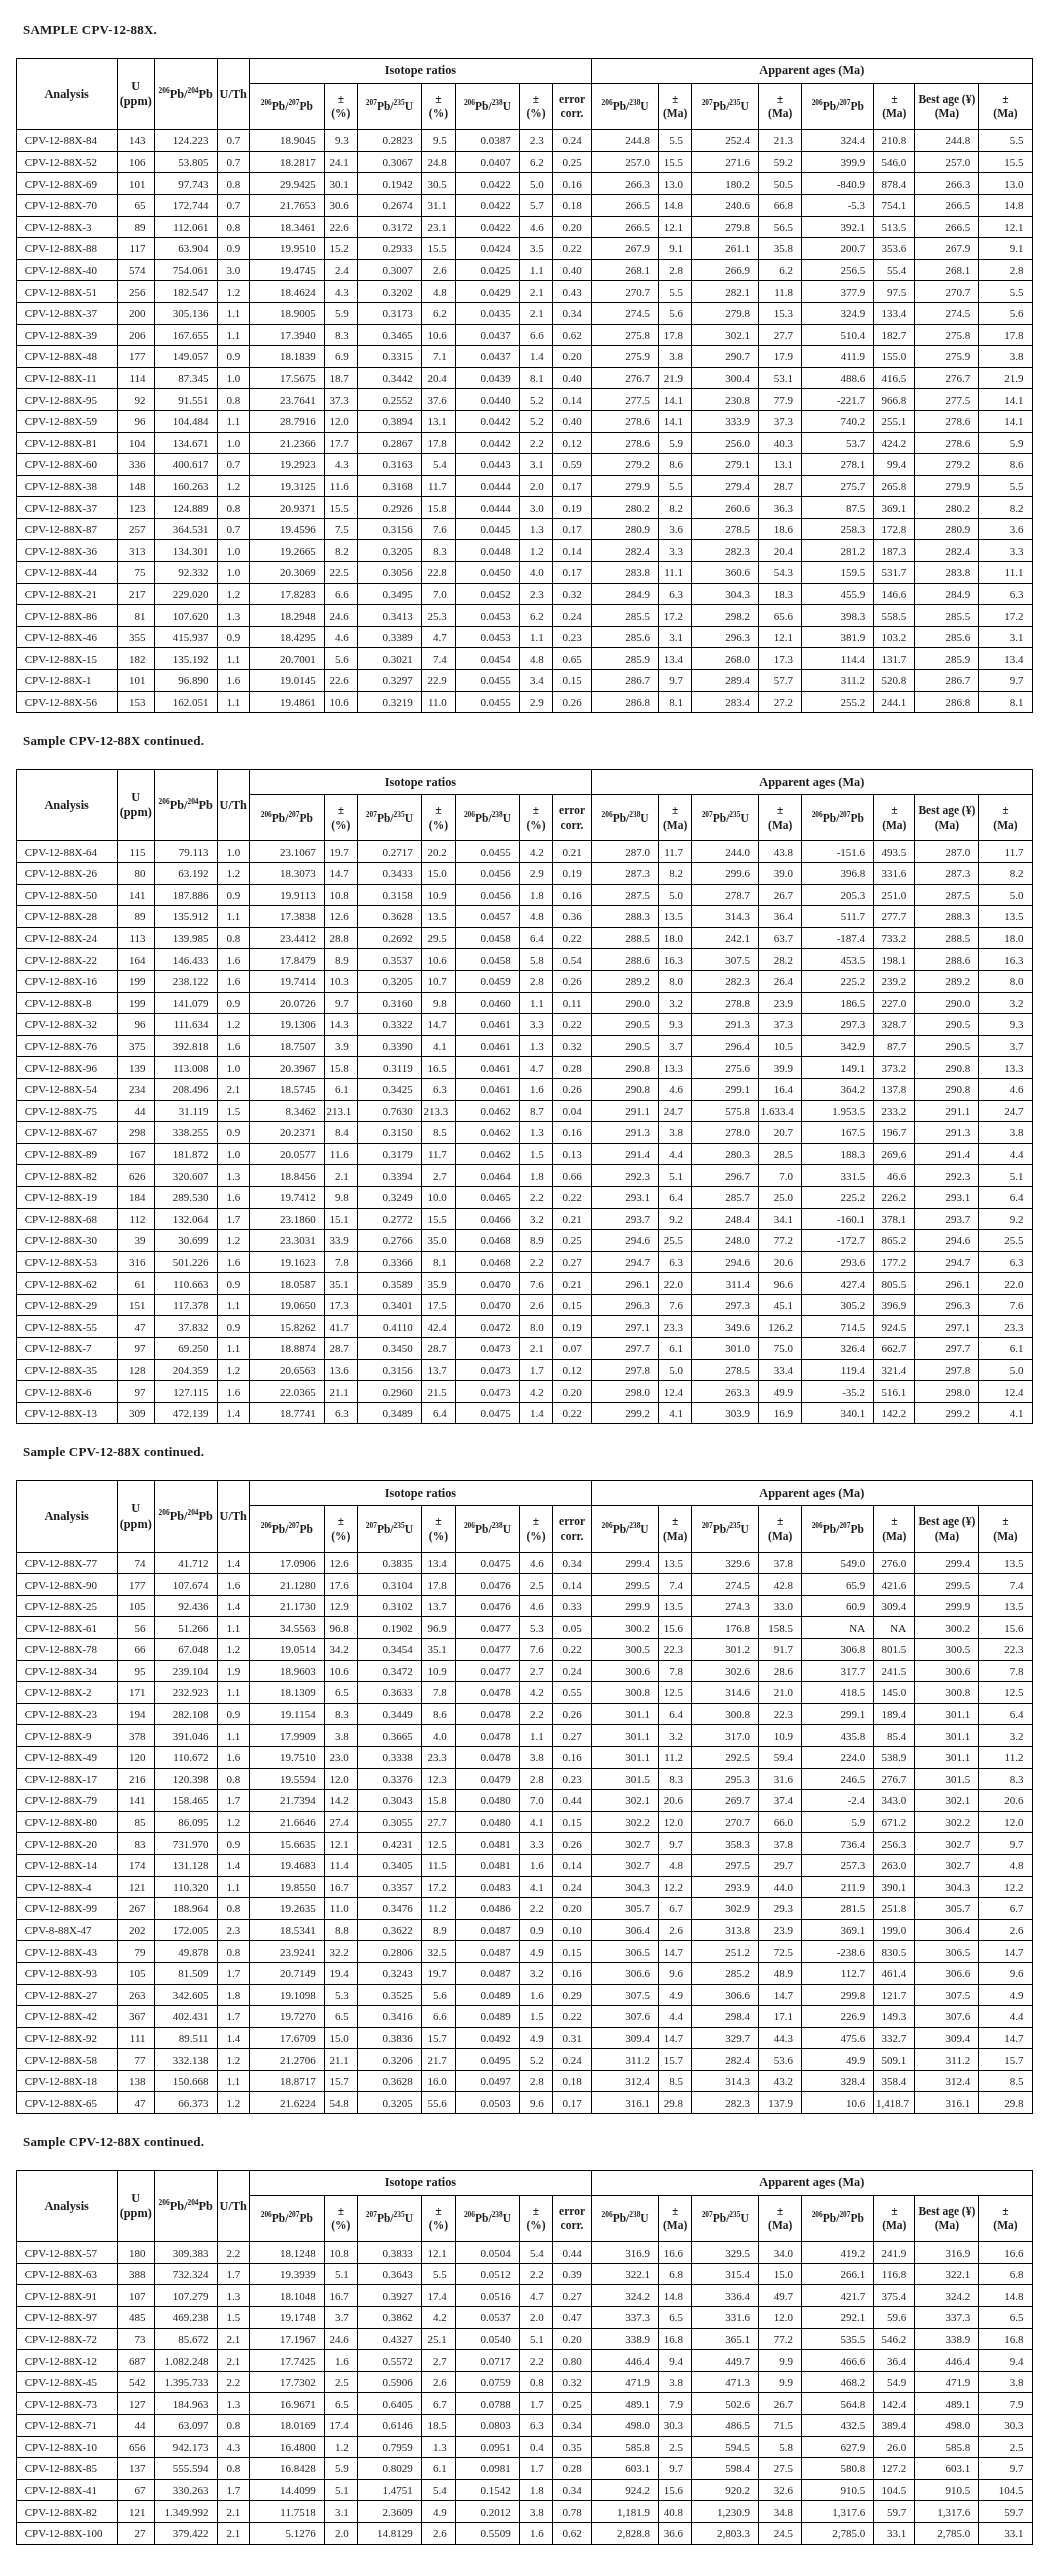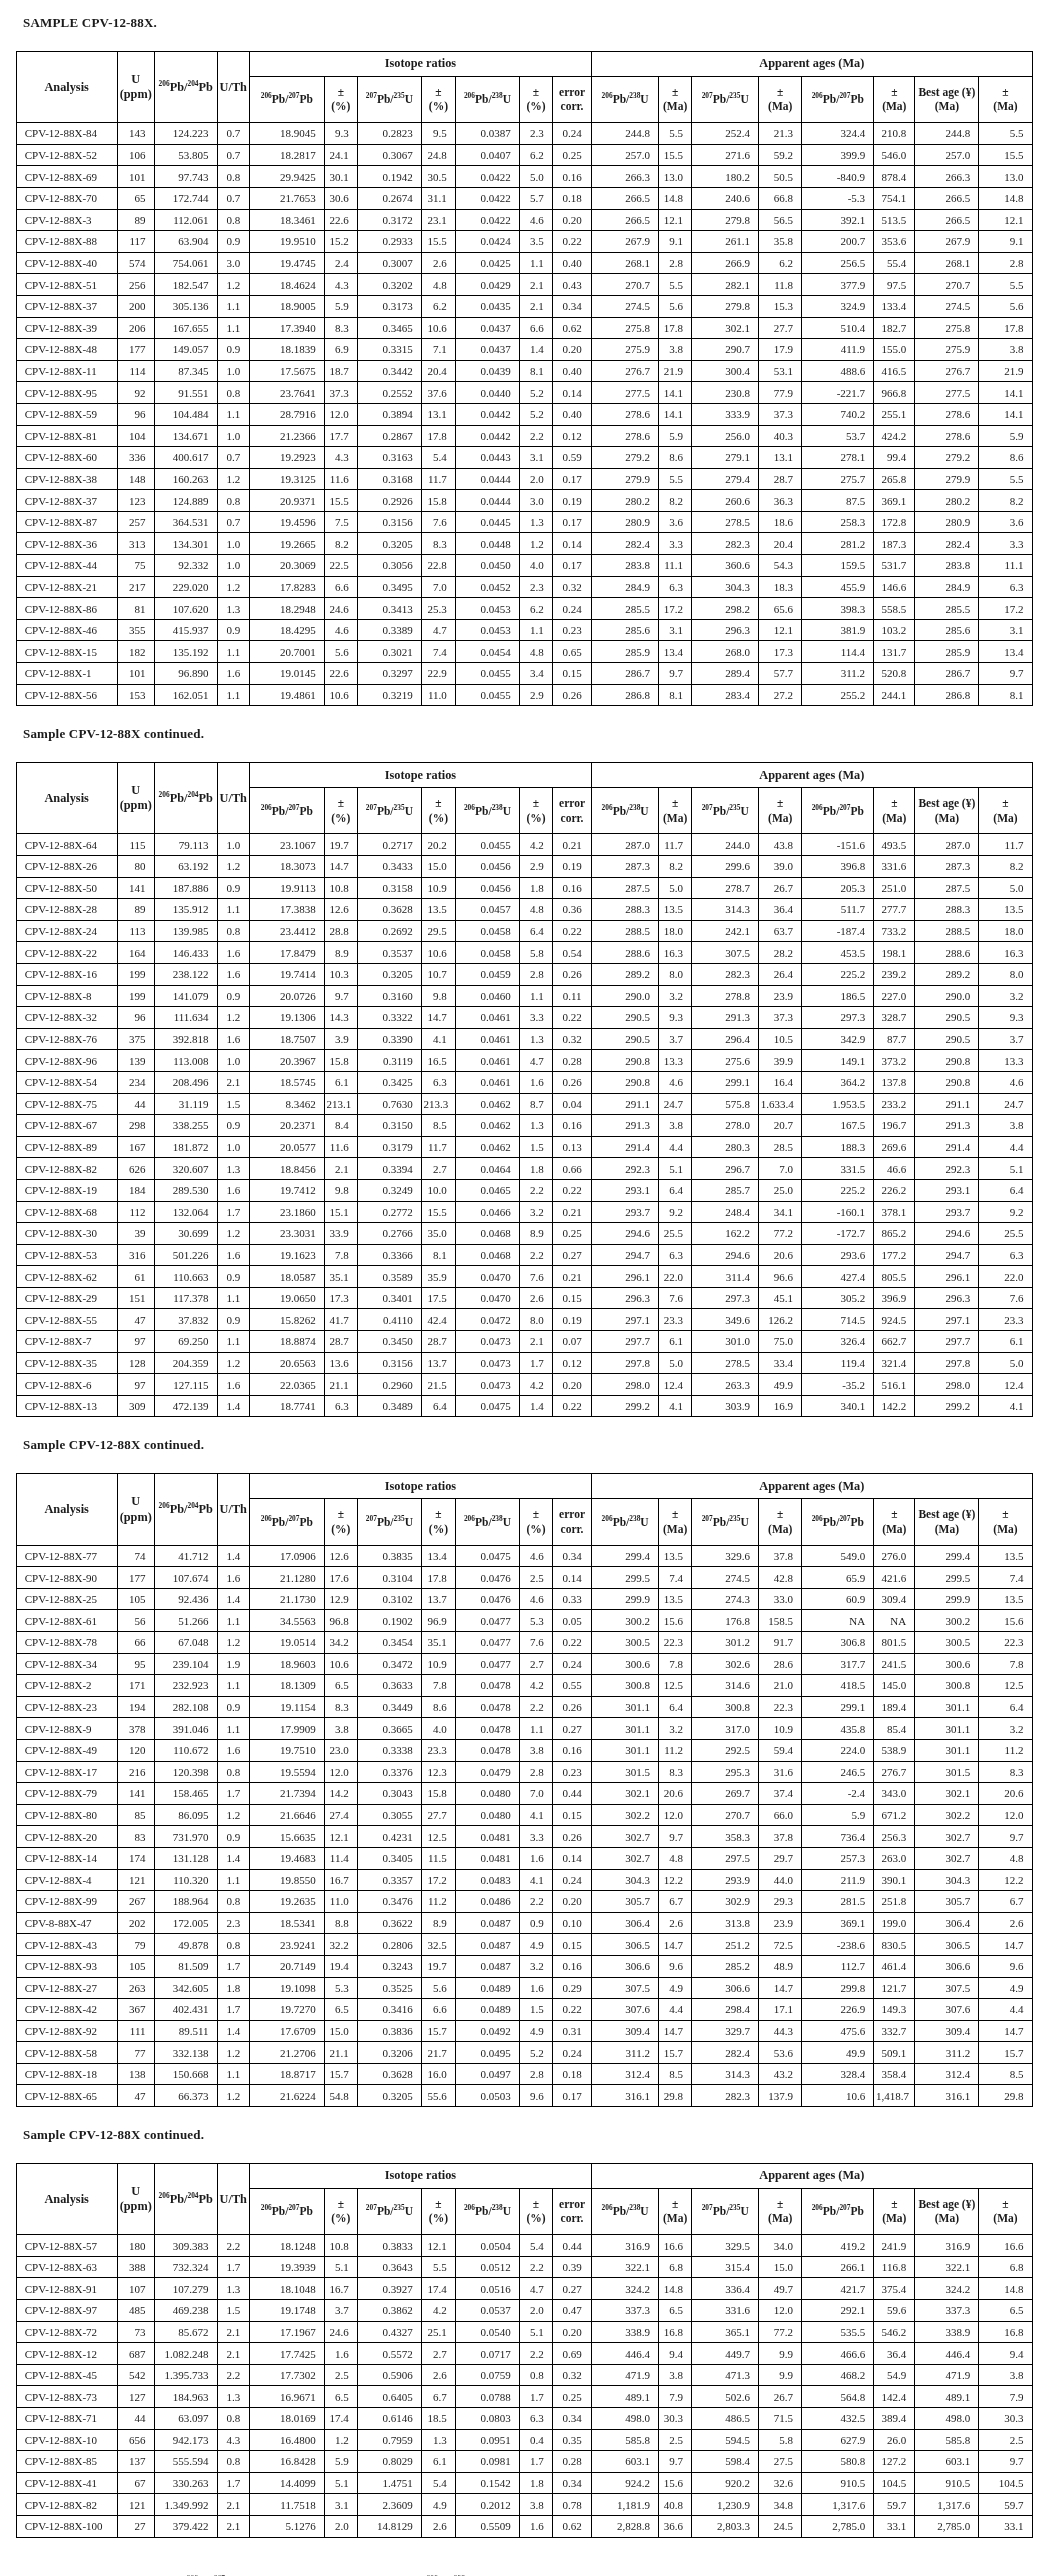--- a/index.html
+++ b/index.html
@@ -7,21 +7,21 @@
     width:1045px; min-height:2576px;
     font-family:"Liberation Serif", serif;
     color:#141414;
     -webkit-font-smoothing:antialiased;
   }
   .page { padding:10px 10px 0 15.6px; }
   .section-title {
     font-size:13px; font-weight:bold; letter-spacing:0.2px;
     margin:0 0 20px 7.4px; color:#1b1b1b;
   }
-  section { margin:5px 0 20px 0;font-family:Liberation Serif, serif; }
+  section { margin:12px 0 20px 0;font-family:Liberation Serif, serif; }
   table.datatable {
     border-collapse:collapse; table-layout:fixed;
     width:1017px; border:1.6px solid #000;
   }
   table.datatable th, table.datatable td {
     border:0.8px solid #000; overflow:hidden; white-space:nowrap;
     color:#1b1b1b;
   }
   table.datatable th {
     font-weight:bold; text-align:center; vertical-align:middle;
@@ -1168,21 +1168,21 @@
               <td class="c3">1.2</td>
               <td class="c4">23.3031</td>
               <td class="c5">33.9</td>
               <td class="c6">0.2766</td>
               <td class="c7">35.0</td>
               <td class="c8">0.0468</td>
               <td class="c9">8.9</td>
               <td class="c10">0.25</td>
               <td class="c11">294.6</td>
               <td class="c12">25.5</td>
-              <td class="c13">162.2</td>
+              <td class="c13">248.0</td>
               <td class="c14">77.2</td>
               <td class="c15">-172.7</td>
               <td class="c16">865.2</td>
               <td class="c17">294.6</td>
               <td class="c18">25.5</td>
             </tr>
             <tr>
               <td class="c0">CPV-12-88X-53</td>
               <td class="c1">316</td>
               <td class="c2">501.226</td>
@@ -2181,21 +2181,21 @@
               <td class="c0">CPV-12-88X-12</td>
               <td class="c1">687</td>
               <td class="c2">1.082.248</td>
               <td class="c3">2.1</td>
               <td class="c4">17.7425</td>
               <td class="c5">1.6</td>
               <td class="c6">0.5572</td>
               <td class="c7">2.7</td>
               <td class="c8">0.0717</td>
               <td class="c9">2.2</td>
-              <td class="c10">0.69</td>
+              <td class="c10">0.80</td>
               <td class="c11">446.4</td>
               <td class="c12">9.4</td>
               <td class="c13">449.7</td>
               <td class="c14">9.9</td>
               <td class="c15">466.6</td>
               <td class="c16">36.4</td>
               <td class="c17">446.4</td>
               <td class="c18">9.4</td>
             </tr>
             <tr>

